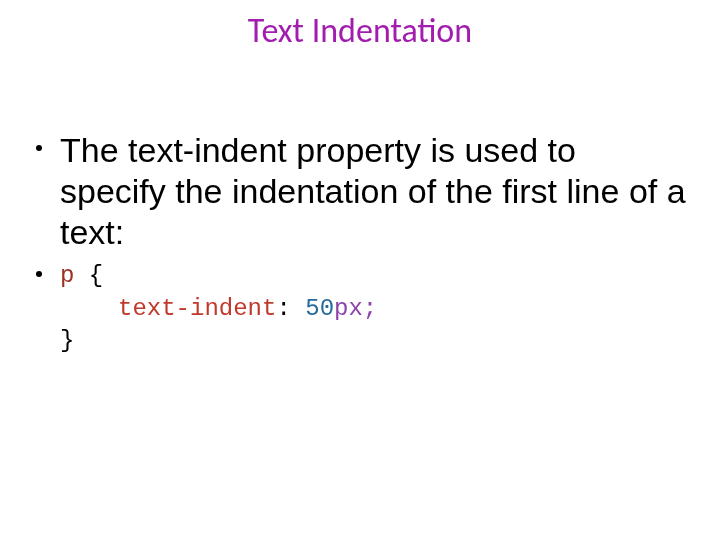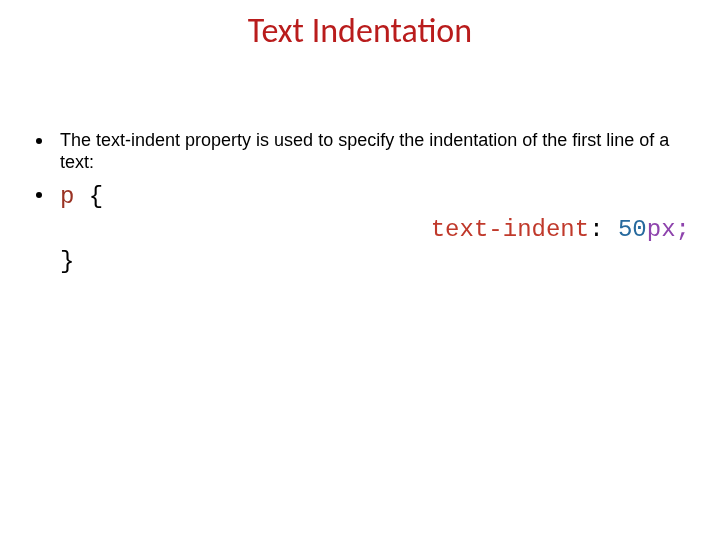--- a/index.html
+++ b/index.html
@@ -19,21 +19,21 @@
   }
   .title {
     position: absolute;
     top: 10px;
     left: 0;
     width: 720px;
     text-align: center;
     font-family: Calibri, "Segoe UI", Arial, sans-serif;
     font-size: 34px;
     font-weight: 400;
-    color: #b91c1c;
+    color: #a21caf;
   }
   .body {
     position: absolute;
     top: 130px;
     left: 30px;
     width: 660px;
   }
   .bullet {
     position: relative;
     padding-left: 30px;
@@ -44,35 +44,34 @@
   .bullet .dot {
     position: absolute;
     left: 6px;
     top: 0.45em;
     width: 6px;
     height: 6px;
     background: #000000;
     border-radius: 50%;
   }
   .b1 {
-    font-size: 18px;
+    font-size: 34px;
     line-height: 1.2;
   }
   .b2 {
     font-size: 24px;
     line-height: 1.25;
   }
   .code-block {
     font-family: Consolas, "Courier New", monospace;
     font-size: 24px;
     line-height: 1.35;
   }
   .code-line2 {
     padding-left: 58px;
-    text-align: right;
   }
   .tok-sel   { color: #9a3324; } 
   .tok-brace { color: #000000; }
   .tok-prop  { color: #c0392b; } 
   .tok-colon { color: #000000; }
   .tok-num   { color: #276a9e; } 
   .tok-unit  { color: #8e44ad; } 
 </style>
 </head>
 <body>

